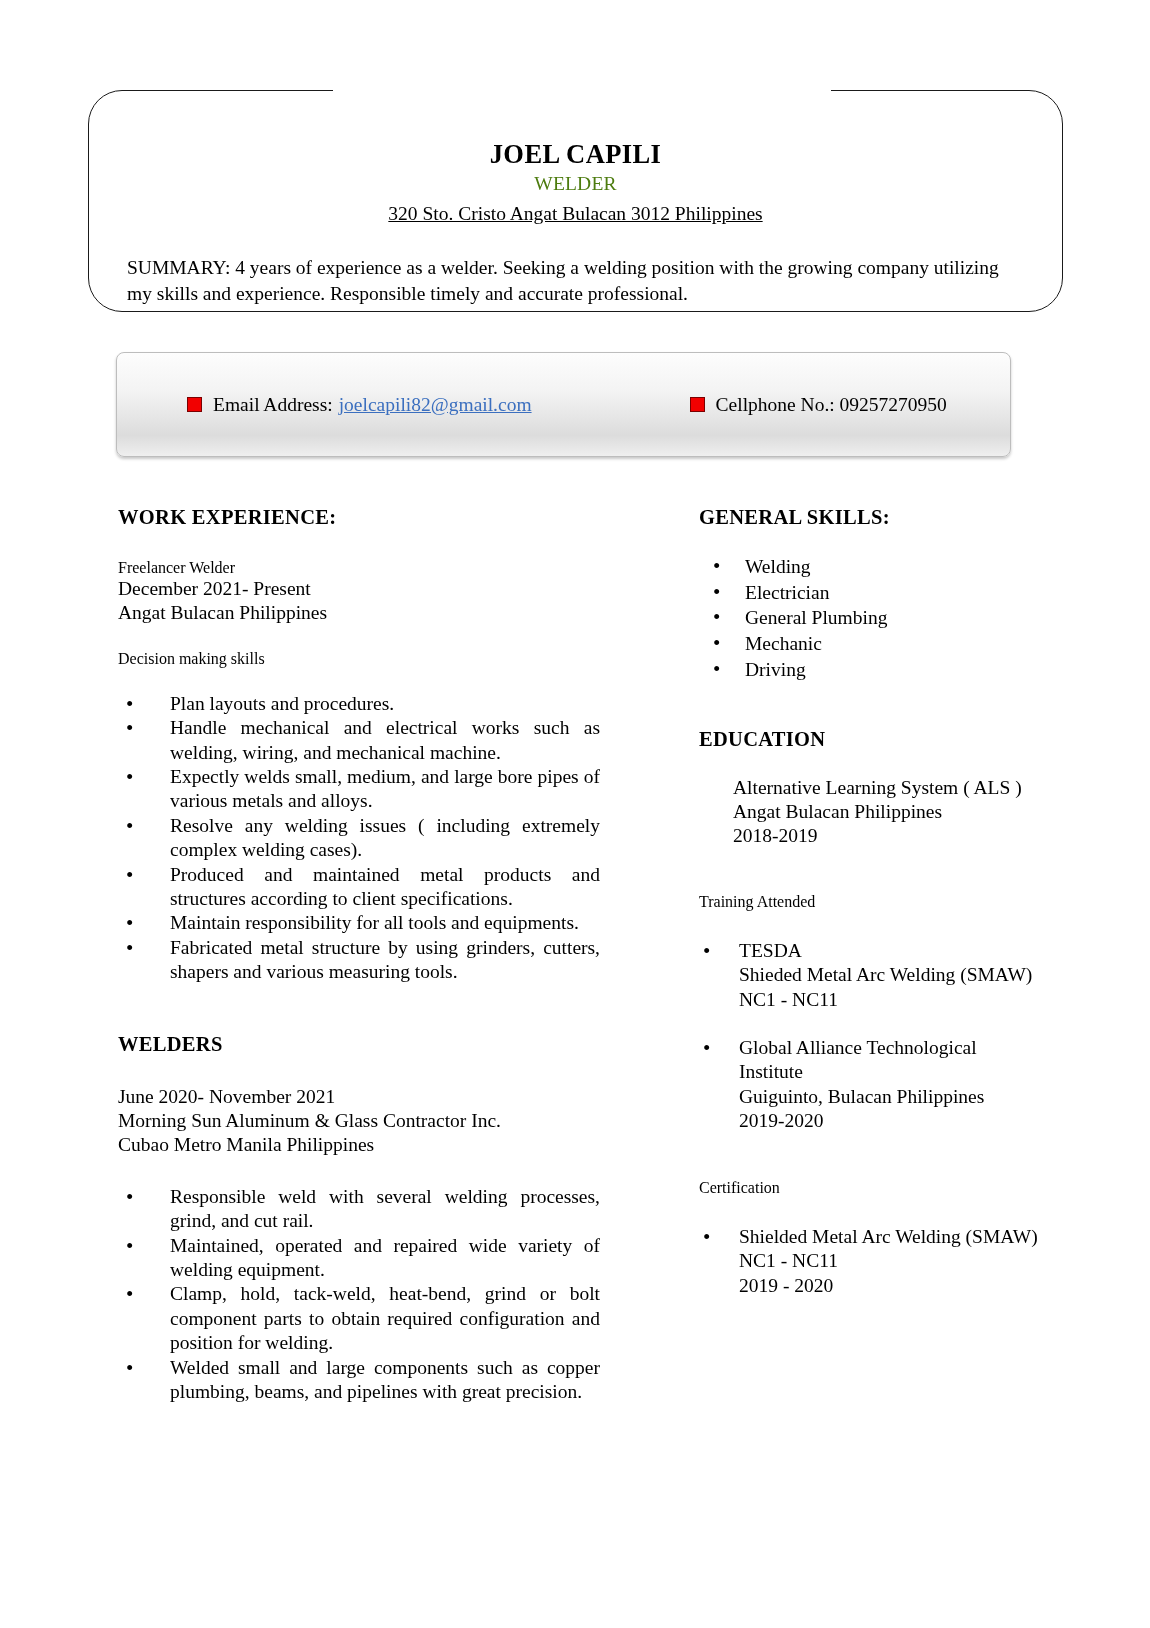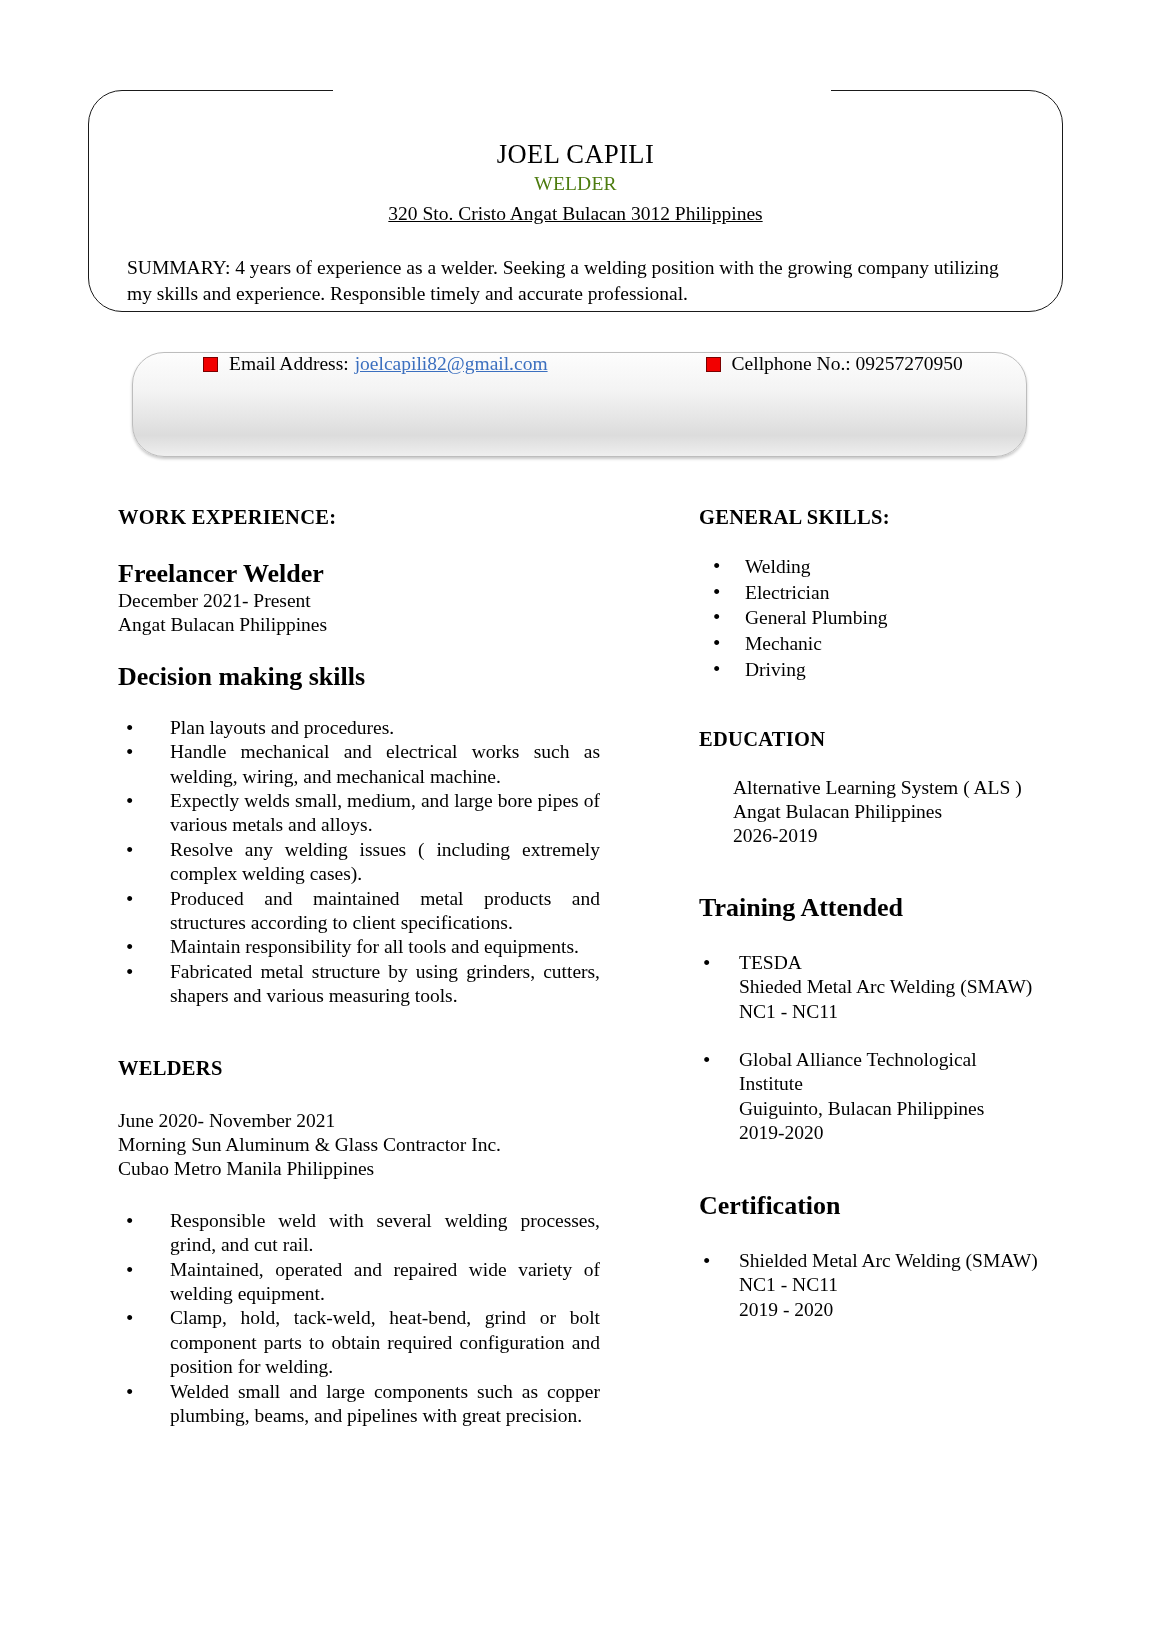--- a/index.html
+++ b/index.html
@@ -44,21 +44,21 @@
     height: 8px;
     background: #ffffff;
   }
   .header-inner {
     position: relative;
     padding-top: 48px;
     text-align: center;
   }
   .name {
     font-size: 26.5px;
-    font-weight: normal;
+    font-weight: bold;
     letter-spacing: 0.4px;
     line-height: 1.15;
   }
   .role {
     font-size: 19.5px;
     color: #4d7c0f;
     line-height: 1.5;
     letter-spacing: 0.2px;
   }
   .address {
@@ -69,36 +69,36 @@
   .summary {
     margin: 26px 34px 0 38px;
     font-size: 19.5px;
     line-height: 1.35;
     text-align: left;
   }
 
   
   .contact-bar {
     position: absolute;
-    left: 132px;
+    left: 116px;
     top: 352px;
     width: 895px;
     height: 105px;
     box-sizing: border-box;
     border: 1px solid #bdbdbd;
-    border-radius: 32px;
+    border-radius: 8px;
     background: linear-gradient(to bottom,
                 #fdfdfd 0%,
                 #f4f4f4 35%,
                 #e6e6e6 62%,
                 #dcdcdc 80%,
                 #efefef 100%);
     box-shadow: 0 2px 3px rgba(0,0,0,0.22);
     display: flex;
-    align-items: flex-start;
+    align-items: center;
   }
   .contact-item {
     display: flex;
     align-items: center;
     font-size: 19.5px;
     white-space: nowrap;
   }
   .contact-item.email { margin-left: 70px; }
   .contact-item.phone { margin-left: 112px; padding-left: 46px; }
   .sq-bullet {
@@ -139,22 +139,22 @@
 
   h2.section-title {
     margin: 0;
     font-size: 20.5px;
     font-weight: bold;
     letter-spacing: 0.3px;
     line-height: 1.2;
   }
   h3.sub-title {
     margin: 0;
-    font-size: 26px;
-    font-weight: bold;
+    font-size: 16px;
+    font-weight: normal;
     line-height: 1.2;
   }
   .plain-line {
     font-size: 19.5px;
     line-height: 1.23;
   }
 
   
   ul.bl {
     list-style: none;
@@ -295,21 +295,21 @@
 
       <div class="sp-44"></div>
 
       <h2 class="section-title">EDUCATION</h2>
 
       <div class="sp-24"></div>
 
       <div class="indent-block">
         <div class="plain-line">Alternative Learning System ( ALS )</div>
         <div class="plain-line">Angat Bulacan Philippines</div>
-        <div class="plain-line">2026-2019</div>
+        <div class="plain-line">2018-2019</div>
       </div>
 
       <div class="sp-44"></div>
 
       <h3 class="sub-title">Training Attended</h3>
 
       <div class="sp-28"></div>
 
       <ul class="bl loose">
         <li>

